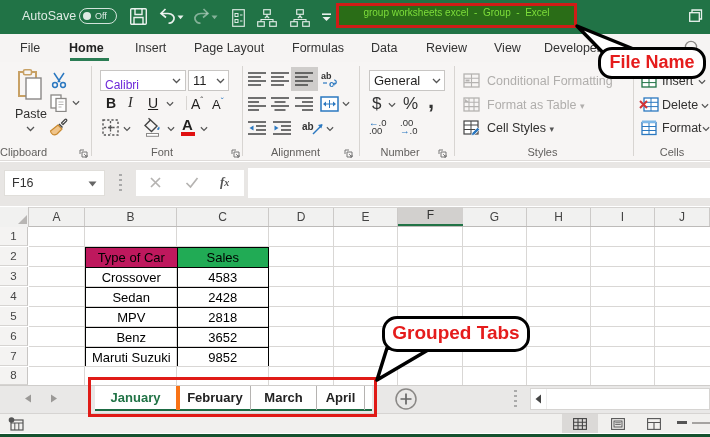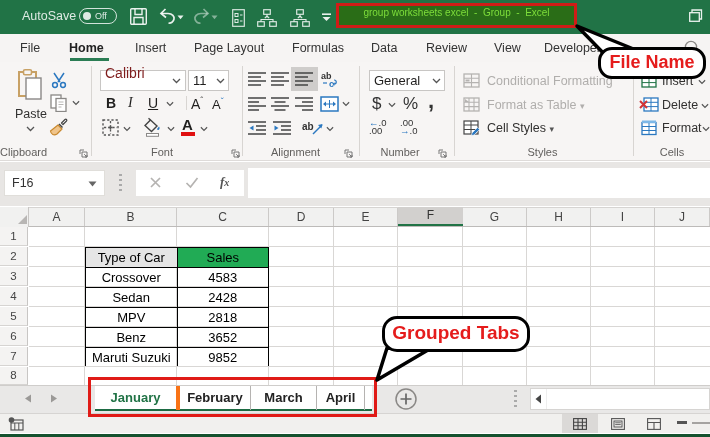--- a/index.html
+++ b/index.html
@@ -139,21 +139,21 @@
       <path d="M1 1 l3.5 3.5 L8 1" fill="none" stroke="#555" stroke-width="1.3"></path>
     </svg>
 
 <svg class="abs" style="left:49px;top:117px;" width="20" height="20" viewBox="0 0 20 20">
   <path d="M1.5 14 L9 8 L13 12 L8 17 C5 19 2 17.5 1.5 14 z" fill="#f0c48a" stroke="#c8882e" stroke-width="1.2" stroke-linejoin="round"></path>
   <path d="M10 7 L13.5 10.5" stroke="#444" stroke-width="1.4"></path>
   <path d="M12.5 6 l3.5 -3.5 c1 -1 2.5 .5 1.5 1.5 L14 7.5 z" fill="#fff" stroke="#444" stroke-width="1.2" stroke-linejoin="round"></path>
 </svg>
 
 <div class="abs" style="left:100px;top:70px;width:86px;height:21px;background:#fff;border:1px solid #c8c6c4;"></div>
-<div class="abs" style="left:105px;top:65px;font-size:14px;color:#7f1d1d;">Calibri</div>
+<div class="abs" style="left:105px;top:78px;font-size:12px;color:#6d28d9;">Calibri</div>
 <svg class="abs" style="left:172px;top:78px;" width="9" height="6" viewBox="0 0 9 6">
       <path d="M1 1 l3.5 3.5 L8 1" fill="none" stroke="#555" stroke-width="1.3"></path>
     </svg>
 <div class="abs" style="left:188px;top:70px;width:41px;height:21px;background:#fff;border:1px solid #c8c6c4;"></div>
 <div class="abs" style="left:193px;top:73px;font-size:13px;color:#201f1e;">11</div>
 <svg class="abs" style="left:216px;top:78px;" width="9" height="6" viewBox="0 0 9 6">
       <path d="M1 1 l3.5 3.5 L8 1" fill="none" stroke="#555" stroke-width="1.3"></path>
     </svg>
 <div class="abs" style="left:106px;top:95px;font-size:14px;font-weight:bold;color:#201f1e;">B</div>
 <div class="abs" style="left:128px;top:95px;font-size:14px;font-style:italic;font-family:'Liberation Serif',serif;color:#201f1e;">I</div>
@@ -370,21 +370,21 @@
 <div class="abs gh" style="top:246px;"></div>
 <div class="abs gh" style="top:266px;"></div>
 <div class="abs gh" style="top:286px;"></div>
 <div class="abs gh" style="top:306px;"></div>
 <div class="abs gh" style="top:326px;"></div>
 <div class="abs gh" style="top:346px;"></div>
 <div class="abs gh" style="top:366px;"></div>
 
 <div class="abs" style="left:85px;top:247px;width:184px;border-top:1px solid #000;border-left:1px solid #000;">
   <div style="display:flex;">
-    <div class="cell" style="width:92px;height:20px;background:#e5e5e5;">Type of Car</div>
+    <div class="cell" style="width:92px;height:20px;background:#be185d;">Type of Car</div>
     <div class="cell" style="width:92px;height:20px;background:#21ab55;">Sales</div>
   </div>
   <div style="display:flex;">
     <div class="cell" style="width:92px;height:20px;">Crossover</div>
     <div class="cell" style="width:92px;height:20px;">4583</div>
   </div>
   <div style="display:flex;">
     <div class="cell" style="width:92px;height:20px;">Sedan</div>
     <div class="cell" style="width:92px;height:20px;">2428</div>
   </div>

